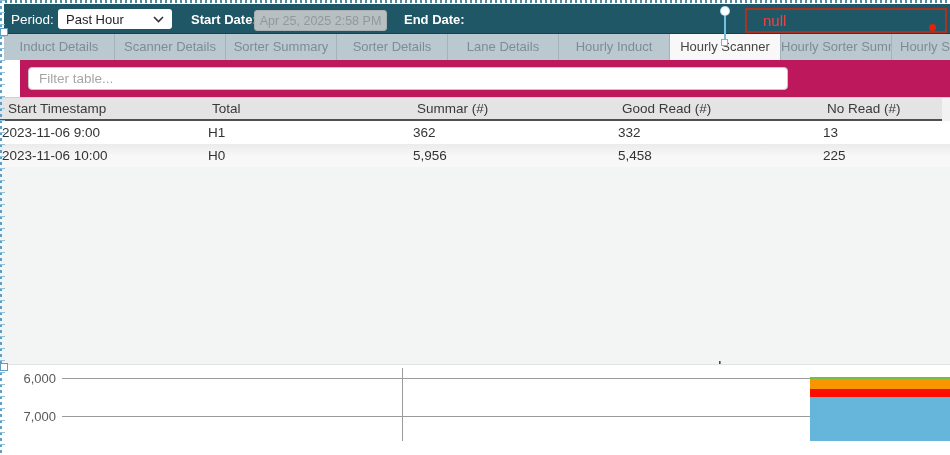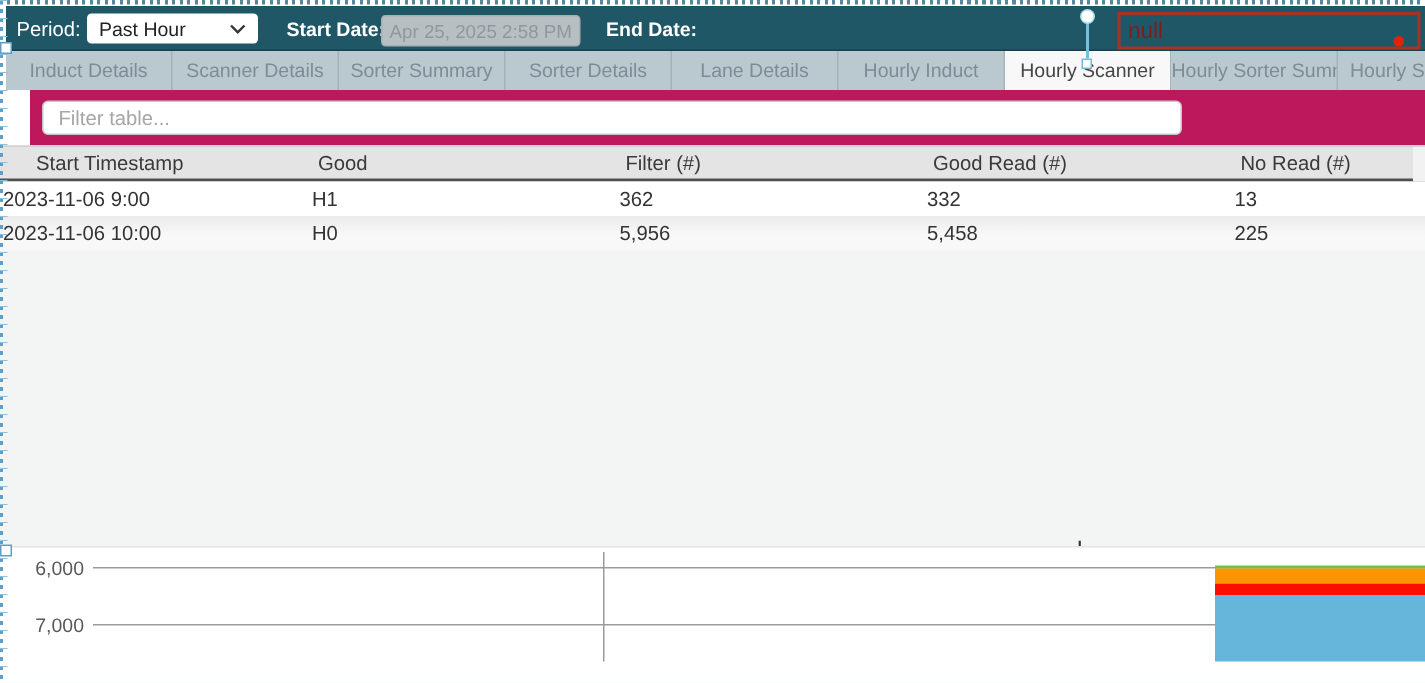--- a/index.html
+++ b/index.html
@@ -32,21 +32,21 @@
   .inp-end { left:470px; }
 
   
   .connector { position:absolute; left:716px; top:6px; width:18px; height:40px; z-index:60; }
   .connector .line { position:absolute; left:8px; top:6px; width:2px; height:29px; background:#74c0e0; }
   .connector .dot { position:absolute; left:5px; top:1px; width:8px; height:8px; border-radius:50%; background:#ffffff; box-shadow:0 0 0 1px #a8d9ef; }
   .connector .sq { position:absolute; left:5px; top:33px; width:7px; height:7px; background:#ffffff; border:1px solid #74b8d8; }
 
   
   .null-box { position:absolute; left:745px; top:8px; width:202px; height:25px; border:2px solid #a93226; z-index:55;
-    color:#7f1d1d; font-size:15px; line-height:21px; padding-left:5px; }
+    color:#ef4444; font-size:15px; line-height:21px; padding-left:16px; }
   .err-dot { position:absolute; right:9px; top:14px; width:7px; height:7px; border-radius:50%; background:#e8200a; }
 
   
   .tabs { position:absolute; left:4px; top:34px; width:946px; height:26px; background:#bac8d0; display:flex; }
   .tab { width:111px; height:26px; line-height:26px; text-align:center; font-size:13px; color:#7e8c95;
     border-right:1px solid #a2b3bb; white-space:nowrap; overflow:hidden; cursor:pointer; flex:none; }
   .tab:last-child { flex:1; border-right:none; text-align:left; padding-left:8px; }
   .tab.active { background:#f8f8f8; color:#454545; border-right:1px solid #a2b3bb; }
 
   
@@ -131,23 +131,23 @@
     <div class="tab">Hourly Sorter Summar</div>
     <div class="tab">Hourly Sort</div>
   </div>
 
   <div class="filter-area">
     <input class="filter-input" type="text" placeholder="Filter table..." style="">
   </div>
 
   <div class="grid">
     <div class="grid-header">
-      <div class="hc" style="padding-left:24px;">Start Timestamp</div>
-      <div class="hc">Good</div>
-      <div class="hc">Filter (#)</div>
+      <div class="hc" style="padding-left:8px;">Start Timestamp</div>
+      <div class="hc">Total</div>
+      <div class="hc">Summar (#)</div>
       <div class="hc">Good Read (#)</div>
       <div class="hc">No Read (#)</div>
       <div class="gutter"></div>
     </div>
     <div class="grid-row row-0">
       <div class="c" style="padding-left:2px;">2023-11-06 9:00</div>
       <div class="c">H1</div>
       <div class="c">362</div>
       <div class="c">332</div>
       <div class="c">13</div>

